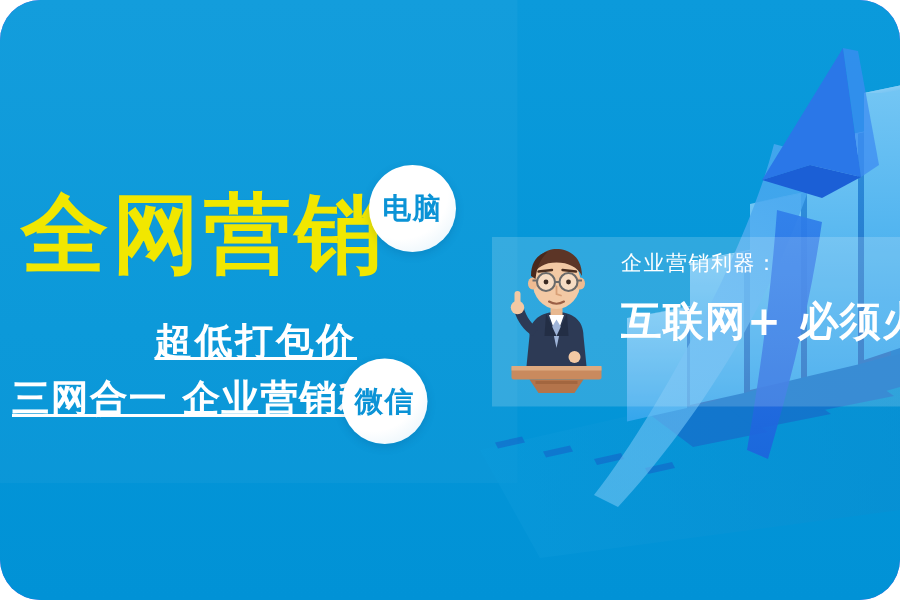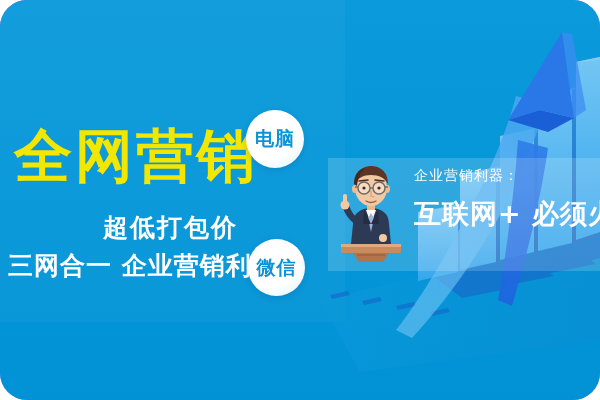--- a/index.html
+++ b/index.html
@@ -67,20 +67,21 @@
     letter-spacing: 3px;
     white-space: nowrap;
     text-shadow: 0 0 1px rgba(0,0,0,0.06);
   }
   .sub-line {
     position: absolute;
     color: #ffffff;
     font-family: "DejaVu Sans", "Liberation Sans", sans-serif;
     font-weight: 600;
     white-space: nowrap;
+    text-decoration: underline;
   }
   .sub-1 {
     left: 103px; top: 211px;
     font-size: 25px;
     letter-spacing: 2px;
   }
   .sub-2 {
     left: 8px; top: 249px;
     font-size: 25px;
     letter-spacing: 1px;
@@ -96,21 +97,21 @@
     align-items: center;
     justify-content: center;
     color: #0b93d6;
     font-family: "DejaVu Sans", "Liberation Sans", sans-serif;
     font-size: 19px;
     font-weight: 600;
     letter-spacing: 1px;
   }
   .bubble-1 { left: 246px; top: 110px; width: 58px; height: 58px; }
   .bubble-2 { left: 267px; top: 174px; width: 56px; height: 56px; }
-  .bubble-3 { left: 248px; top: 239px; width: 57px; height: 57px; }
+  .bubble-3 { left: 228px; top: 239px; width: 57px; height: 57px; }
 
   
   .speech-small {
     position: absolute;
     left: 414px; top: 167px;
     font-family: "DejaVu Sans", "Liberation Sans", sans-serif;
     font-size: 14px;
     color: #ffffff;
     letter-spacing: 1px;
     white-space: nowrap;

